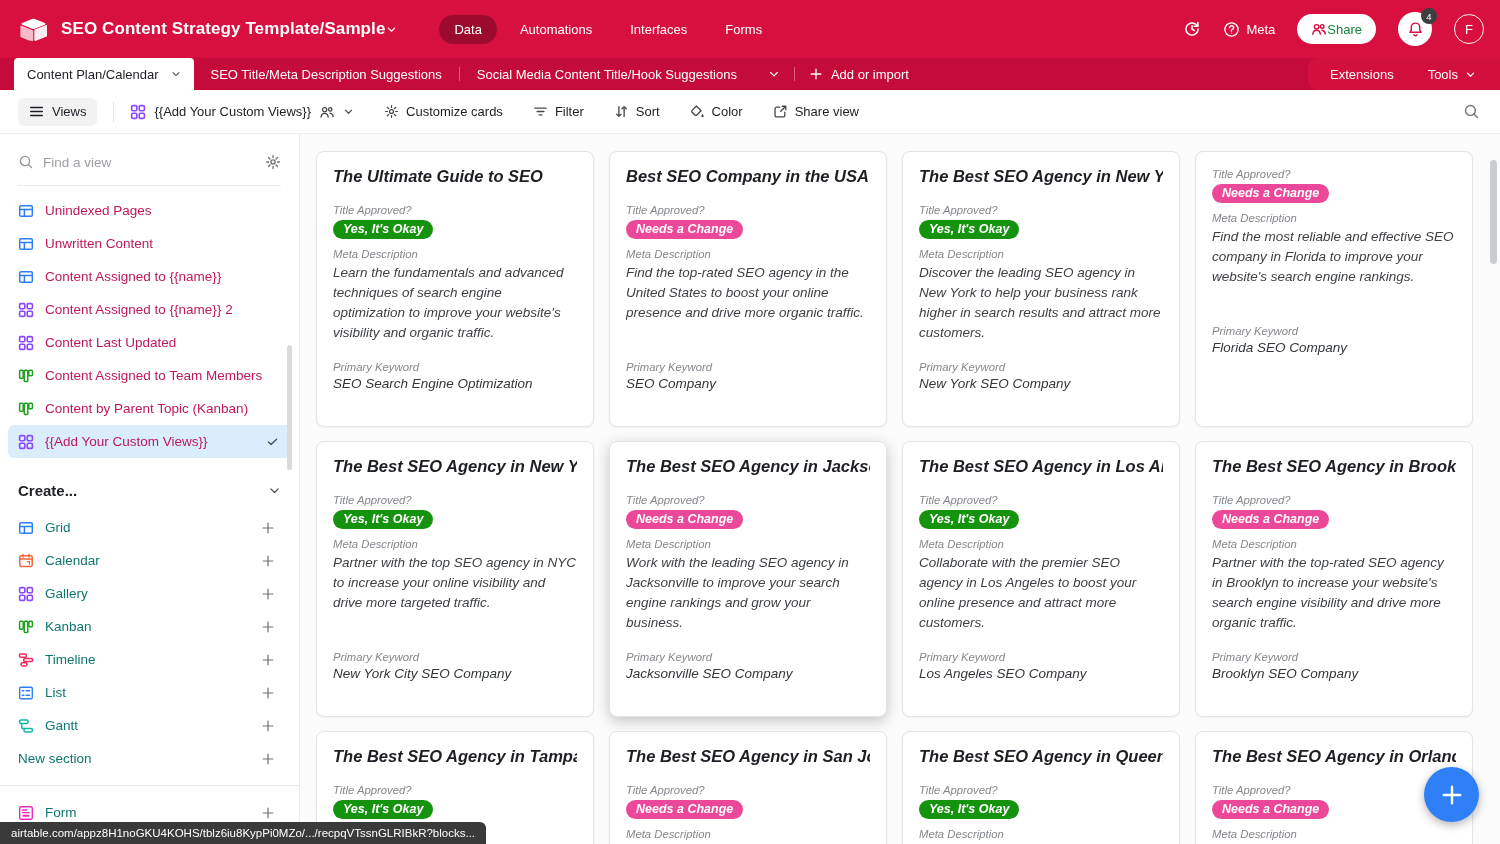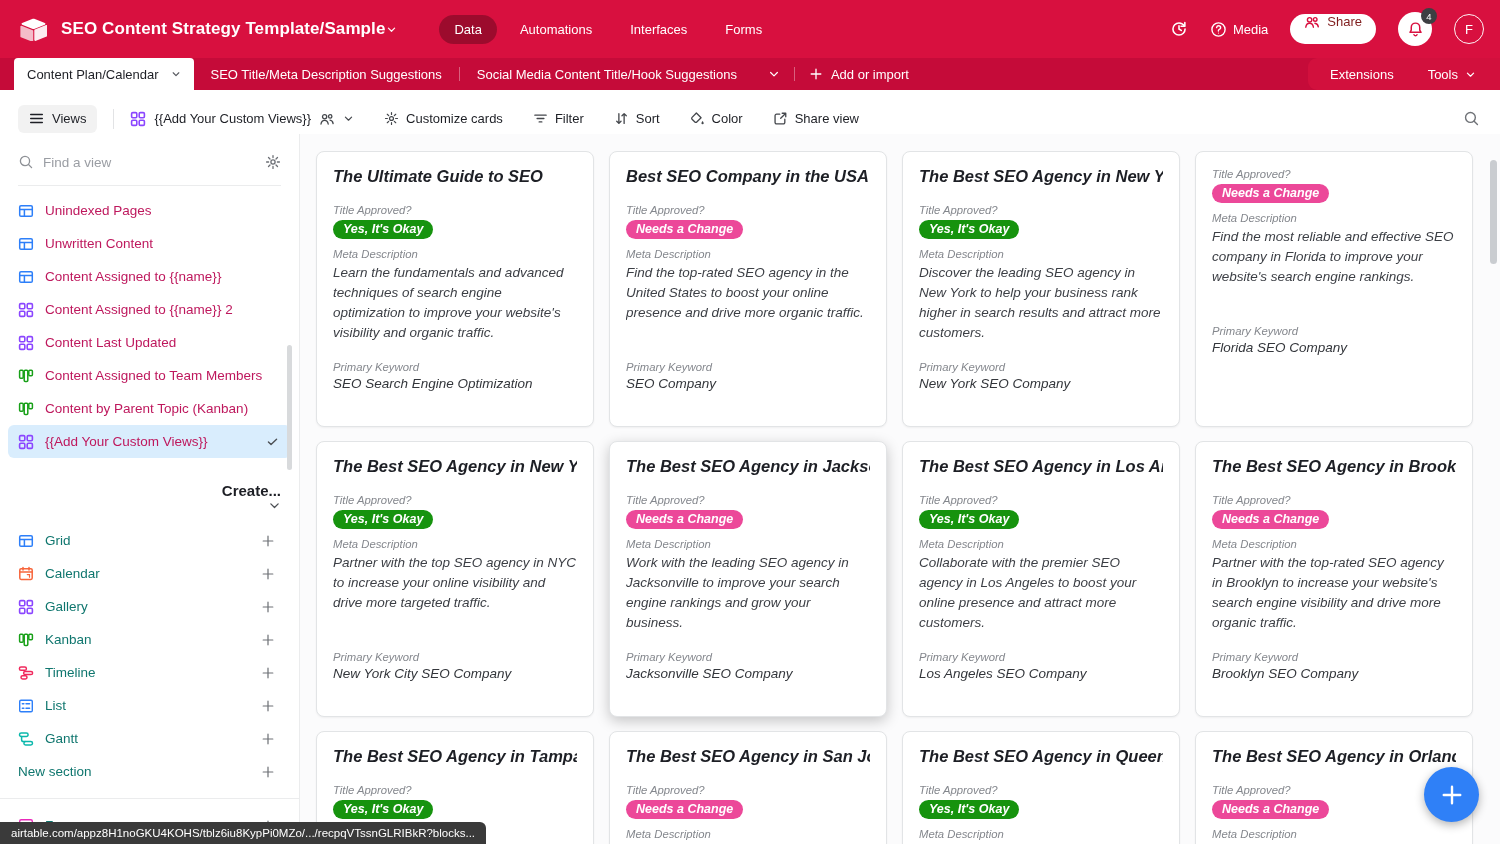--- a/index.html
+++ b/index.html
@@ -10,58 +10,58 @@
   
   .topbar { position:absolute; left:0; top:0; width:1500px; height:58px; background:#d8103f; display:flex; align-items:center; padding:0 16px 0 20px; color:#fff; }
   .logo { display:flex; align-items:center; margin-right:14px; }
   .app-title { font-size:17px; font-weight:700; letter-spacing:.1px; display:flex; align-items:center; gap:1px; cursor:pointer; }
   .app-title svg { opacity:.95; }
   .top-tabs { display:flex; align-items:center; margin-left:42px; gap:8px; }
   .top-tab { font-size:13px; padding:7px 15px; border-radius:15px; cursor:pointer; white-space:nowrap; }
   .top-tab.active { background:rgba(0,0,0,0.28); font-weight:400; }
   .top-right { margin-left:auto; display:flex; align-items:center; gap:22px; }
   .icon-btn { display:flex; align-items:center; gap:6px; font-size:13px; cursor:pointer; }
-  .share-pill { background:#fff; color:#7f1d1d; border-radius:16px; height:30px; display:flex; align-items:flex-start; gap:7px; padding:0 14px; font-size:13px; font-weight:500; cursor:pointer; }
+  .share-pill { background:#fff; color:#15803d; border-radius:16px; height:30px; display:flex; align-items:center; padding:0 14px; font-size:13px; font-weight:500; cursor:pointer; }
   .bell-wrap { position:relative; width:34px; height:34px; }
   .bell-circle { width:34px; height:34px; border-radius:50%; background:#fff; color:#d8103f; display:flex; align-items:center; justify-content:center; cursor:pointer; }
   .bell-badge { position:absolute; top:-4px; right:-5px; min-width:16px; height:16px; border-radius:8px; background:#3d3f42; color:#fff; font-size:9.5px; display:flex; align-items:center; justify-content:center; padding:0 4px; }
   .avatar { width:30px; height:30px; border-radius:50%; border:1.5px solid rgba(255,255,255,.95); display:flex; align-items:center; justify-content:center; font-size:13px; color:#fff; cursor:pointer; }
 
   
   .tabbar { position:absolute; left:0; top:58px; width:1500px; height:32px; background:#c50b39; display:flex; align-items:stretch; color:#fff; }
   .tab-active { margin-left:14px; background:#fff; color:#1d1f25; border-radius:4px 4px 0 0; display:flex; align-items:center; gap:12px; padding:0 13px; font-size:13px; font-weight:500; cursor:pointer; }
   .tab { display:flex; align-items:center; padding:0 17px; font-size:13px; cursor:pointer; white-space:nowrap; }
   .tab-sep { width:1px; height:14px; background:rgba(255,255,255,.35); align-self:center; }
   .tab-chev { display:flex; align-items:center; padding:0 14px; cursor:pointer; }
   .add-import { display:flex; align-items:center; gap:8px; padding:0 14px; font-size:13px; cursor:pointer; }
   .tabbar-right { margin-left:auto; background:#d2103d; border-radius:9px 0 0 9px; display:flex; align-items:center; gap:34px; padding:0 24px 0 22px; }
   .tabbar-right .t-item { font-size:13px; display:flex; align-items:center; gap:7px; cursor:pointer; }
 
   
-  .toolbar { position:absolute; left:0; top:97px; width:1500px; height:44px; background:#fff; border-bottom:1px solid #ebeced; display:flex; align-items:center; padding:0 18px; color:#1d1f25; }
+  .toolbar { position:absolute; left:0; top:90px; width:1500px; height:44px; background:#fff; border-bottom:1px solid #ebeced; display:flex; align-items:center; padding:0 18px; color:#1d1f25; }
   .views-btn { display:flex; align-items:center; gap:8px; background:#f2f2f2; border-radius:6px; height:28px; padding:0 11px; font-size:13px; font-weight:500; cursor:pointer; }
   .tb-divider { width:1px; height:20px; background:#e2e3e5; margin:0 16px; }
   .view-switch { display:flex; align-items:center; gap:8px; cursor:pointer; }
   .view-switch .vname { font-size:13px; font-weight:500; }
   .tb-btn { display:flex; align-items:center; gap:7px; font-size:13px; cursor:pointer; margin-left:30px; color:#1d1f25; }
   .tb-btn svg, .view-switch svg.gray { color:#44474c; }
   .tb-search { position:absolute; right:20px; top:13px; color:#6f7277; cursor:pointer; }
 
   
   .sidebar { position:absolute; left:0; top:134px; width:300px; height:710px; background:#fff; border-right:1px solid #ebeced; }
   .find-row { display:flex; align-items:center; margin:13px 18px 0 18px; height:30px; gap:9px; color:#8e9196; }
   .find-row input { border:none; outline:none; flex:1; font-size:13.5px; font-family:inherit; color:#1d1f25; }
   .find-row input::placeholder { color:#9a9da3; }
   .find-divider { height:1px; background:#ebeced; margin:8px 18px 0 18px; }
   .view-list { margin-top:8px; }
   .view-item { height:33px; display:flex; align-items:center; gap:11px; padding:0 12px 0 18px; font-size:13.5px; font-weight:500; color:#be185d; cursor:pointer; }
   .view-item.selected { margin:0 8px; padding:0 12px 0 10px; border-radius:6px; background:#d9edfd; }
   .view-item .chk { margin-left:auto; color:#4d5055; display:flex; }
   .sidebar-scroll { position:absolute; right:7px; top:211px; width:5px; height:125px; border-radius:3px; background:#d8dadc; cursor:pointer; }
-  .create-hd { display:flex; align-items:flex-end; margin:24px 18px 0 18px; cursor:pointer;flex-direction:column; }
+  .create-hd { display:flex; align-items:center; margin:24px 18px 0 18px; cursor:pointer; }
   .create-hd .c-label { font-size:15px; font-weight:600; color:#1d1f25; }
   .create-hd .c-chev { margin-left:auto; color:#4d5055; display:flex; }
   .create-list { margin-top:12px; }
   .create-item { height:33px; display:flex; align-items:center; gap:11px; padding:0 24px 0 18px; font-size:13.5px; font-weight:500; color:#0f766e; cursor:pointer; }
   .create-item .plus { margin-left:auto; color:#6e7176; display:flex; }
   .create-item.no-icon { padding-left:18px; }
   .form-divider { height:1px; background:#ebeced; margin:10px 0 10px 0; }
 
   
   .main { position:absolute; left:300px; top:134px; width:1200px; height:710px; background:#fbfbfc; overflow:hidden; }
@@ -117,21 +117,21 @@
             <path d="M13.2 2.2v3.4H9.8"></path>
             <path d="M8 5.2V8l2 1.3"></path>
           </svg>
       </span>
       <span class="icon-btn">
         <svg width="17" height="17" viewBox="0 0 16 16" fill="none" stroke="#fff" stroke-width="1.3">
             <circle cx="8" cy="8" r="6.2"></circle>
             <path d="M6.2 6.2c.2-1 1-1.7 1.9-1.7 1 0 1.9.8 1.9 1.8 0 1.2-1.3 1.4-1.9 2.2-.2.3-.2.6-.2 1" stroke-linecap="round"></path>
             <circle cx="8" cy="11.4" r=".5" fill="#fff" stroke="none"></circle>
           </svg>
-        <span>Media</span>
+        <span>Meta</span>
       </span>
       <span class="share-pill">
         <svg width="16" height="16" viewBox="0 0 16 16" fill="none" stroke="#d8103f" stroke-width="1.4" stroke-linecap="round">
             <circle cx="5.6" cy="5.8" r="2.2"></circle>
             <path d="M1.8 13.2c.4-2.5 1.9-3.9 3.8-3.9s3.4 1.4 3.8 3.9"></path>
             <circle cx="11.2" cy="5.4" r="1.8"></circle>
             <path d="M10.9 9.3c1.9.2 3.1 1.5 3.4 3.6"></path>
           </svg>
         <span>Share</span>
       </span>

